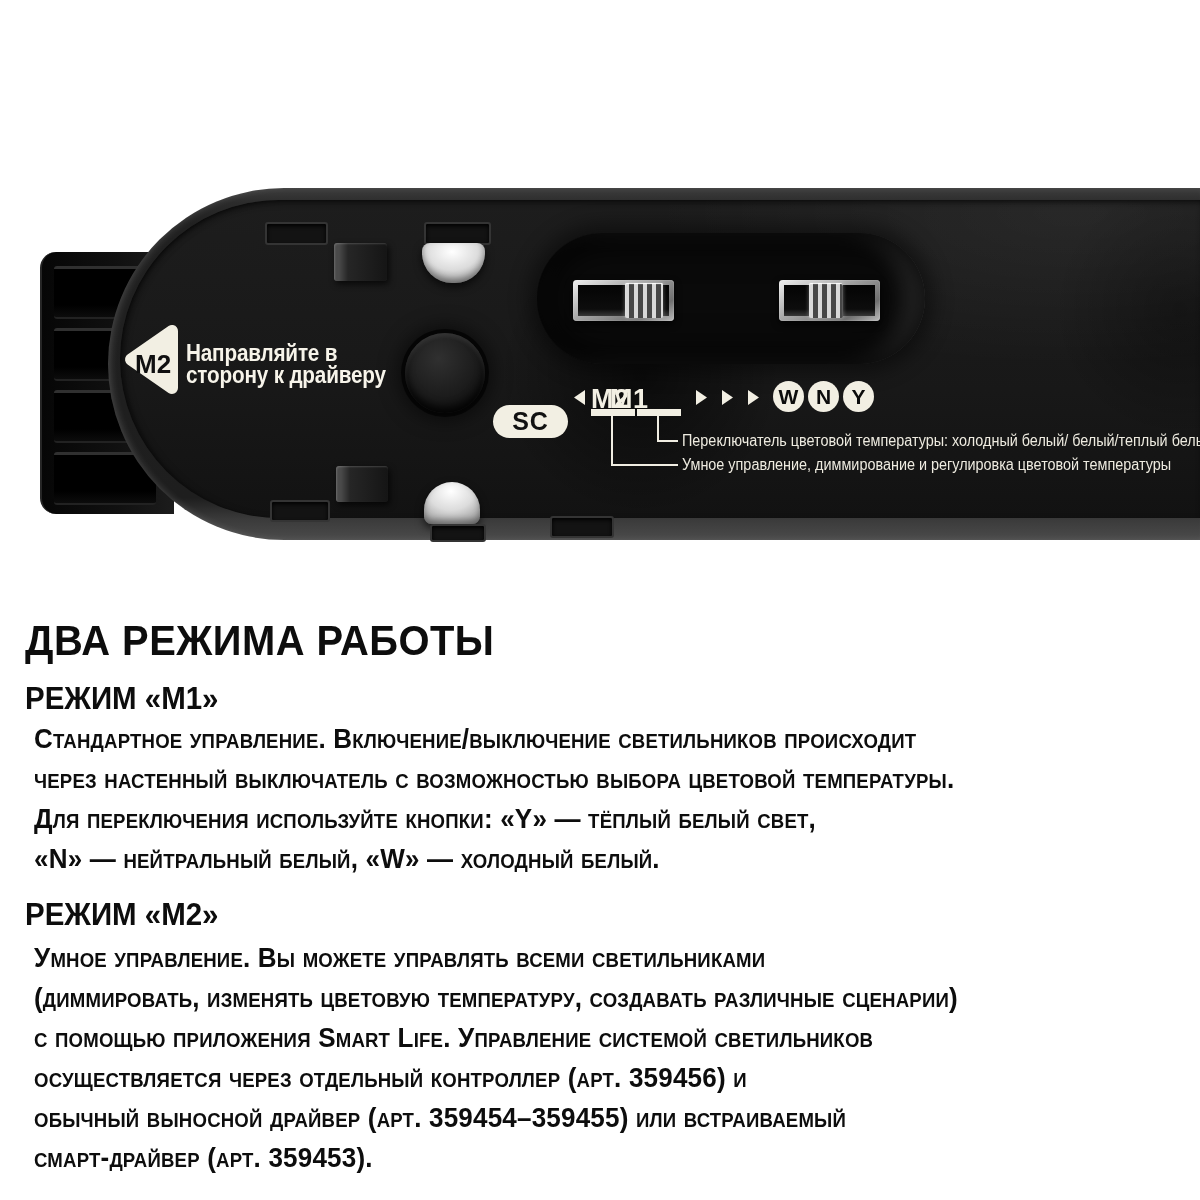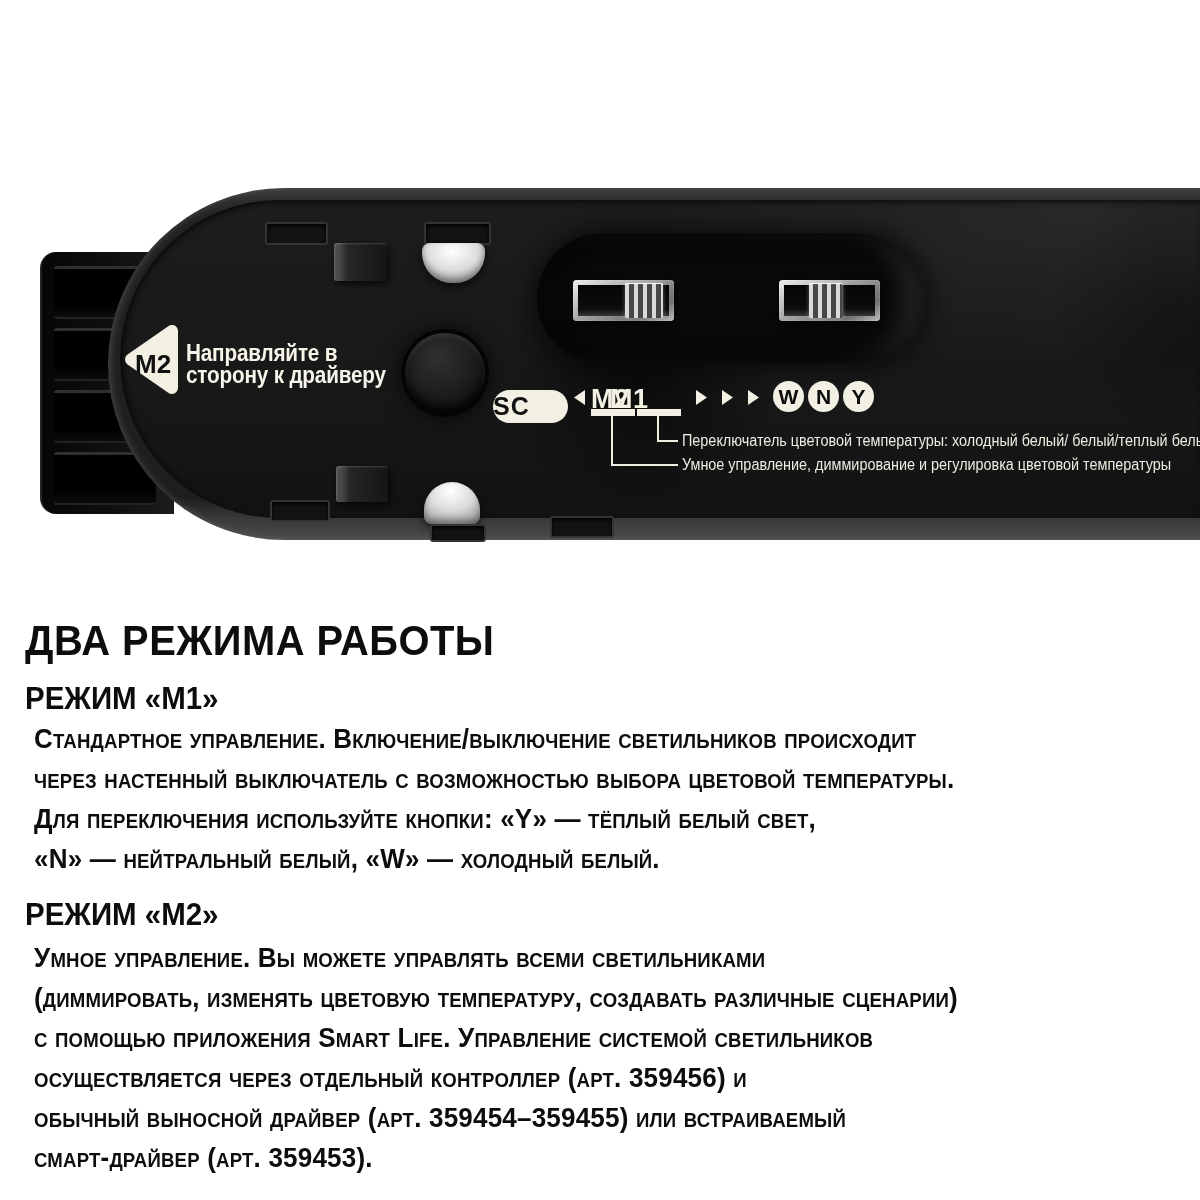--- a/index.html
+++ b/index.html
@@ -62,23 +62,23 @@
     background:radial-gradient(circle at 42% 32%, #303030, #1b1b1b 55%, #060606 96%);
     box-shadow:0 0 0 4px rgba(0,0,0,.65), 0 0 18px 8px rgba(0,0,0,.5),
                inset 0 3px 4px rgba(255,255,255,.10), inset 0 -5px 9px rgba(0,0,0,.85);}
 
   
   .tri{position:absolute;left:122px;top:322px;width:58px;height:75px;}
   .tri svg{display:block;}
   .trilabel{position:absolute;left:13px;top:27px;font-size:26px;font-weight:bold;color:#101010;letter-spacing:0;}
   .note{position:absolute;left:186px;color:#f7f4ea;font-weight:bold;font-size:23px;white-space:nowrap;
     transform:scaleX(.90);transform-origin:0 50%;letter-spacing:-.2px;}
-  .scpill{position:absolute;left:493px;top:390px;width:75px;height:33px;border-radius:17px;
+  .scpill{position:absolute;left:493px;top:405px;width:75px;height:33px;border-radius:17px;
     background:#f2efe3;color:#111;font-weight:bold;font-size:25px;line-height:33px;
-    text-align:left;letter-spacing:1px;}
+    text-align:center;letter-spacing:1px;}
   .tl,.tr{position:absolute;top:390px;width:11px;height:15px;background:#f2efe3;}
   .tl{clip-path:polygon(100% 0,0 50%,100% 100%);}
   .tr{clip-path:polygon(0 0,100% 50%,0 100%);}
   .mlabel{position:absolute;top:384px;font-size:27px;font-weight:bold;color:#f2efe3;letter-spacing:.5px;}
   .ul{position:absolute;top:409px;width:44px;height:7px;background:#f2efe3;}
   .wny{position:absolute;top:381px;width:31px;height:31px;border-radius:50%;background:#f2efe3;
     color:#0c0c0c;font-weight:bold;font-size:21px;line-height:32px;text-align:center;}
   .cl{position:absolute;background:#f0ede2;}
   .ctext{position:absolute;left:682px;color:#eeebe0;font-size:16px;line-height:18px;white-space:nowrap;
     transform:scaleX(.90);transform-origin:0 50%;letter-spacing:0;}

